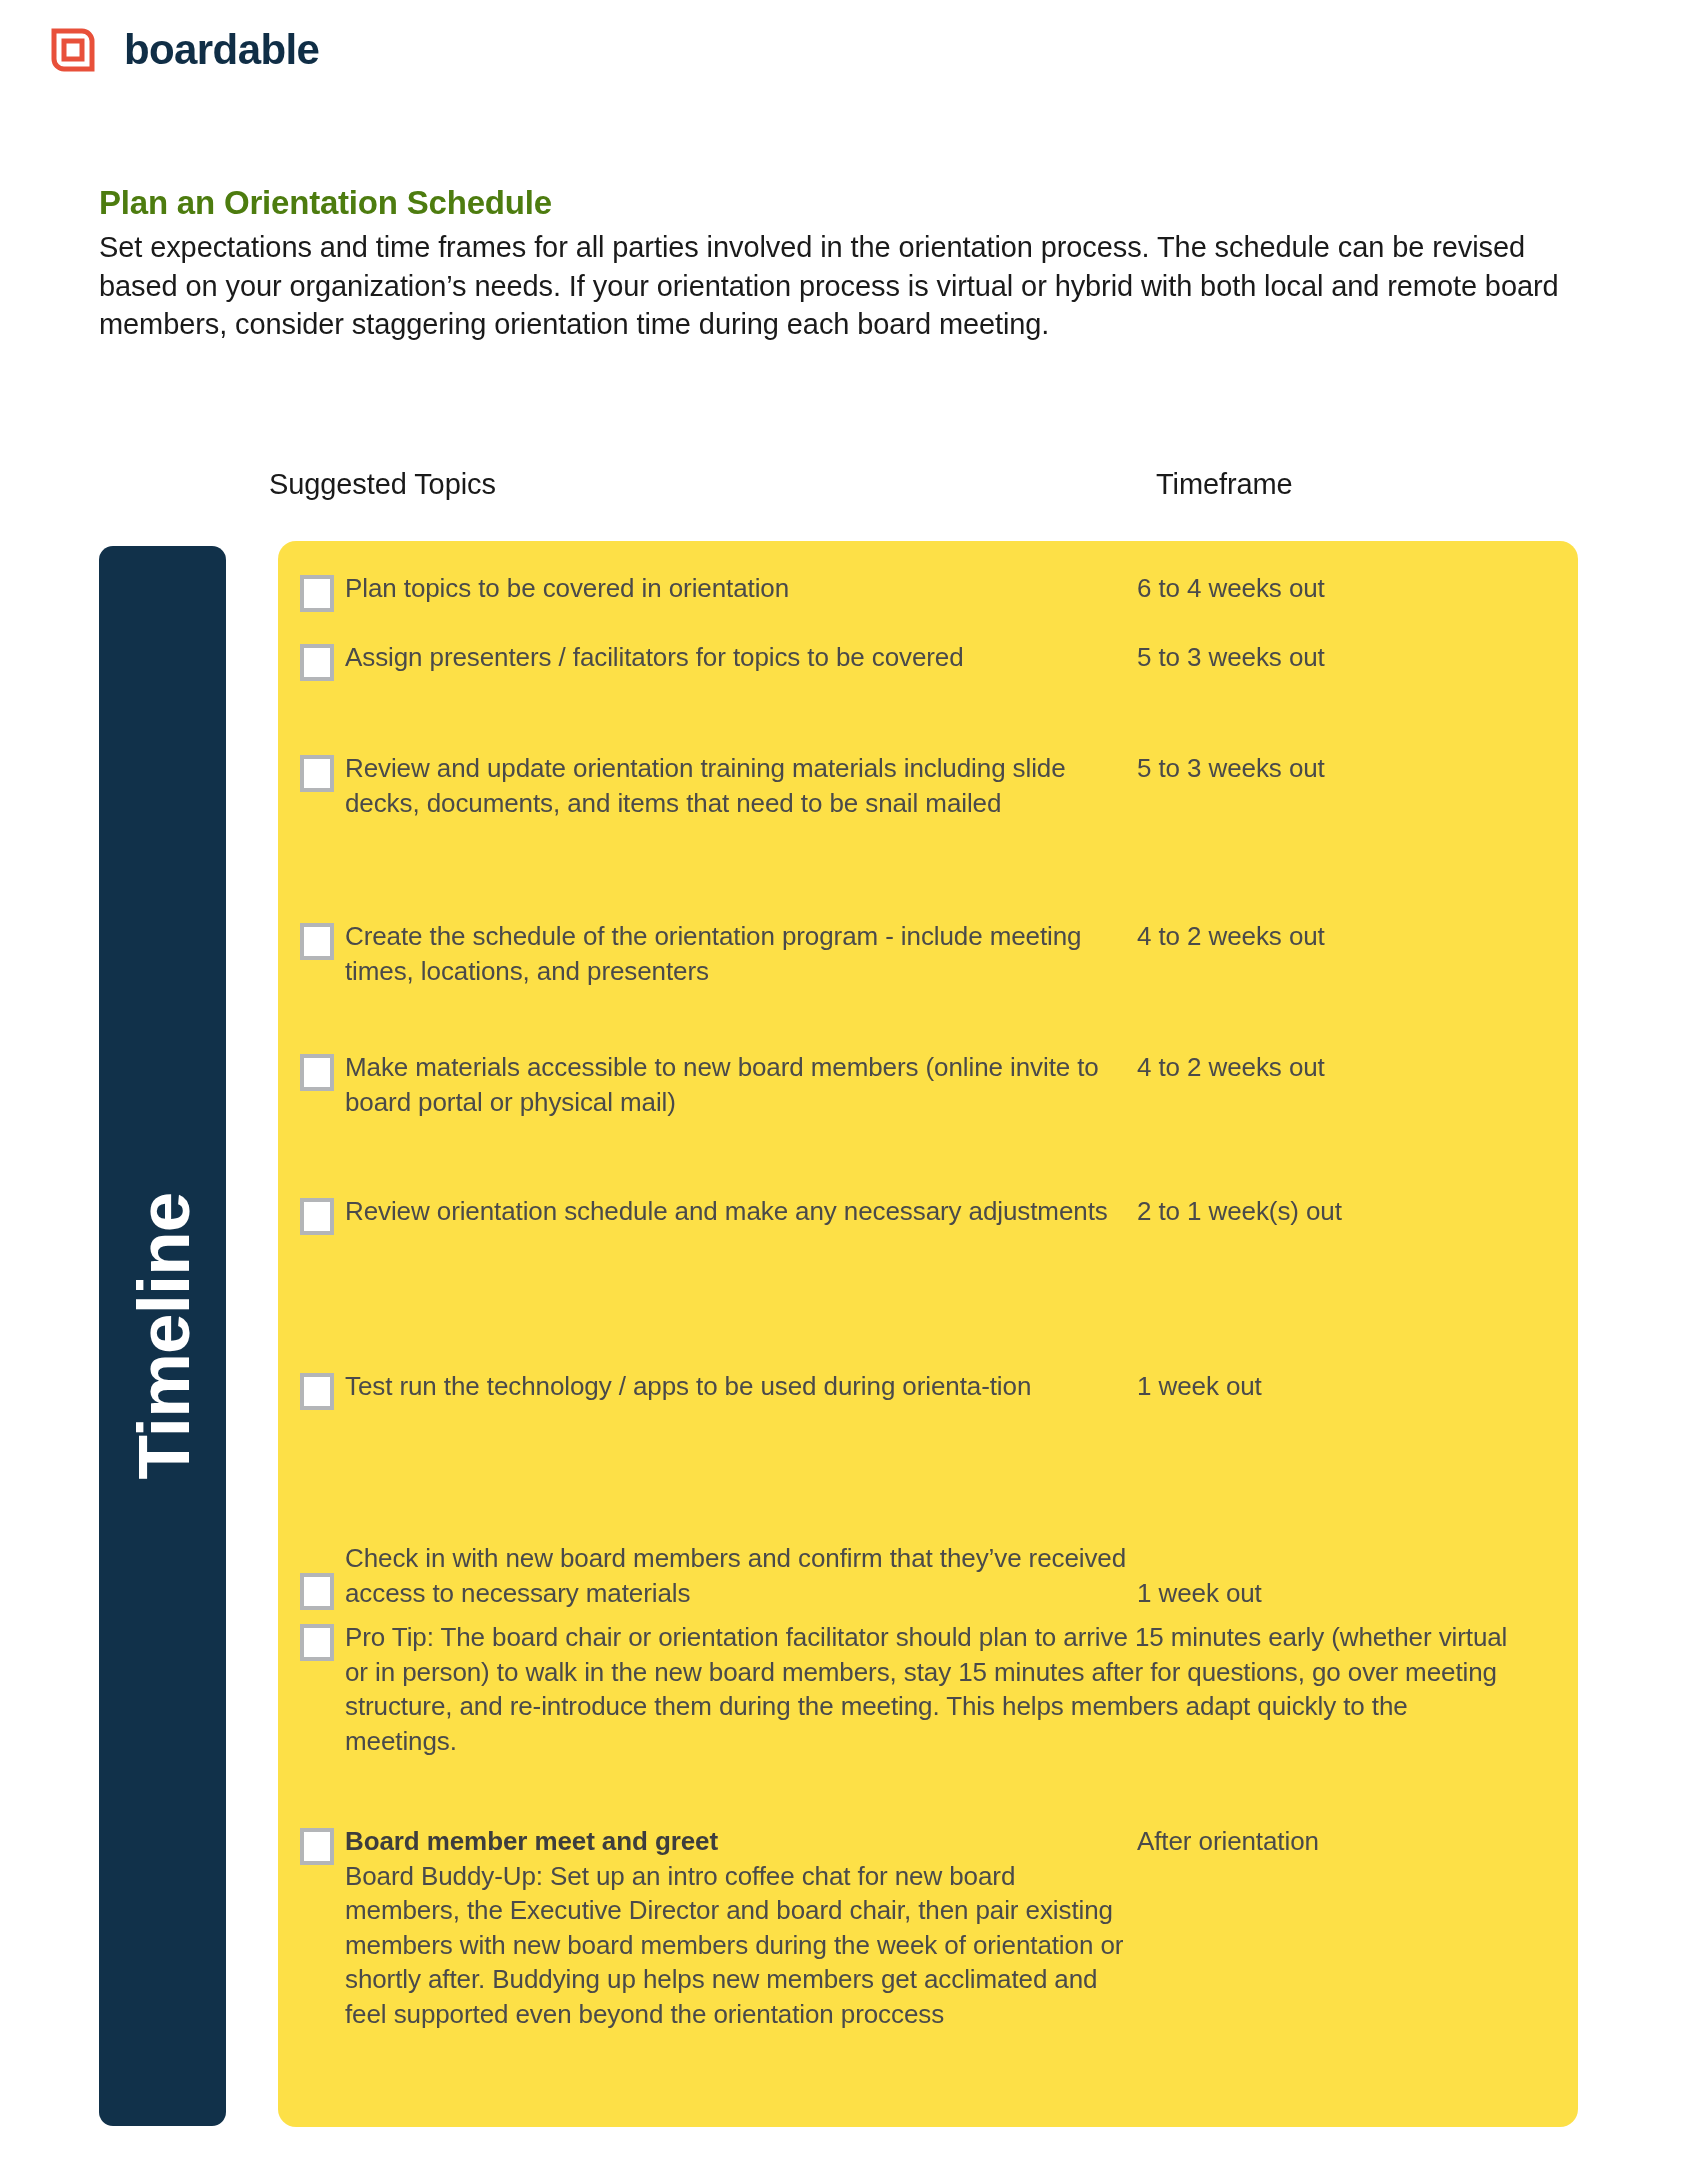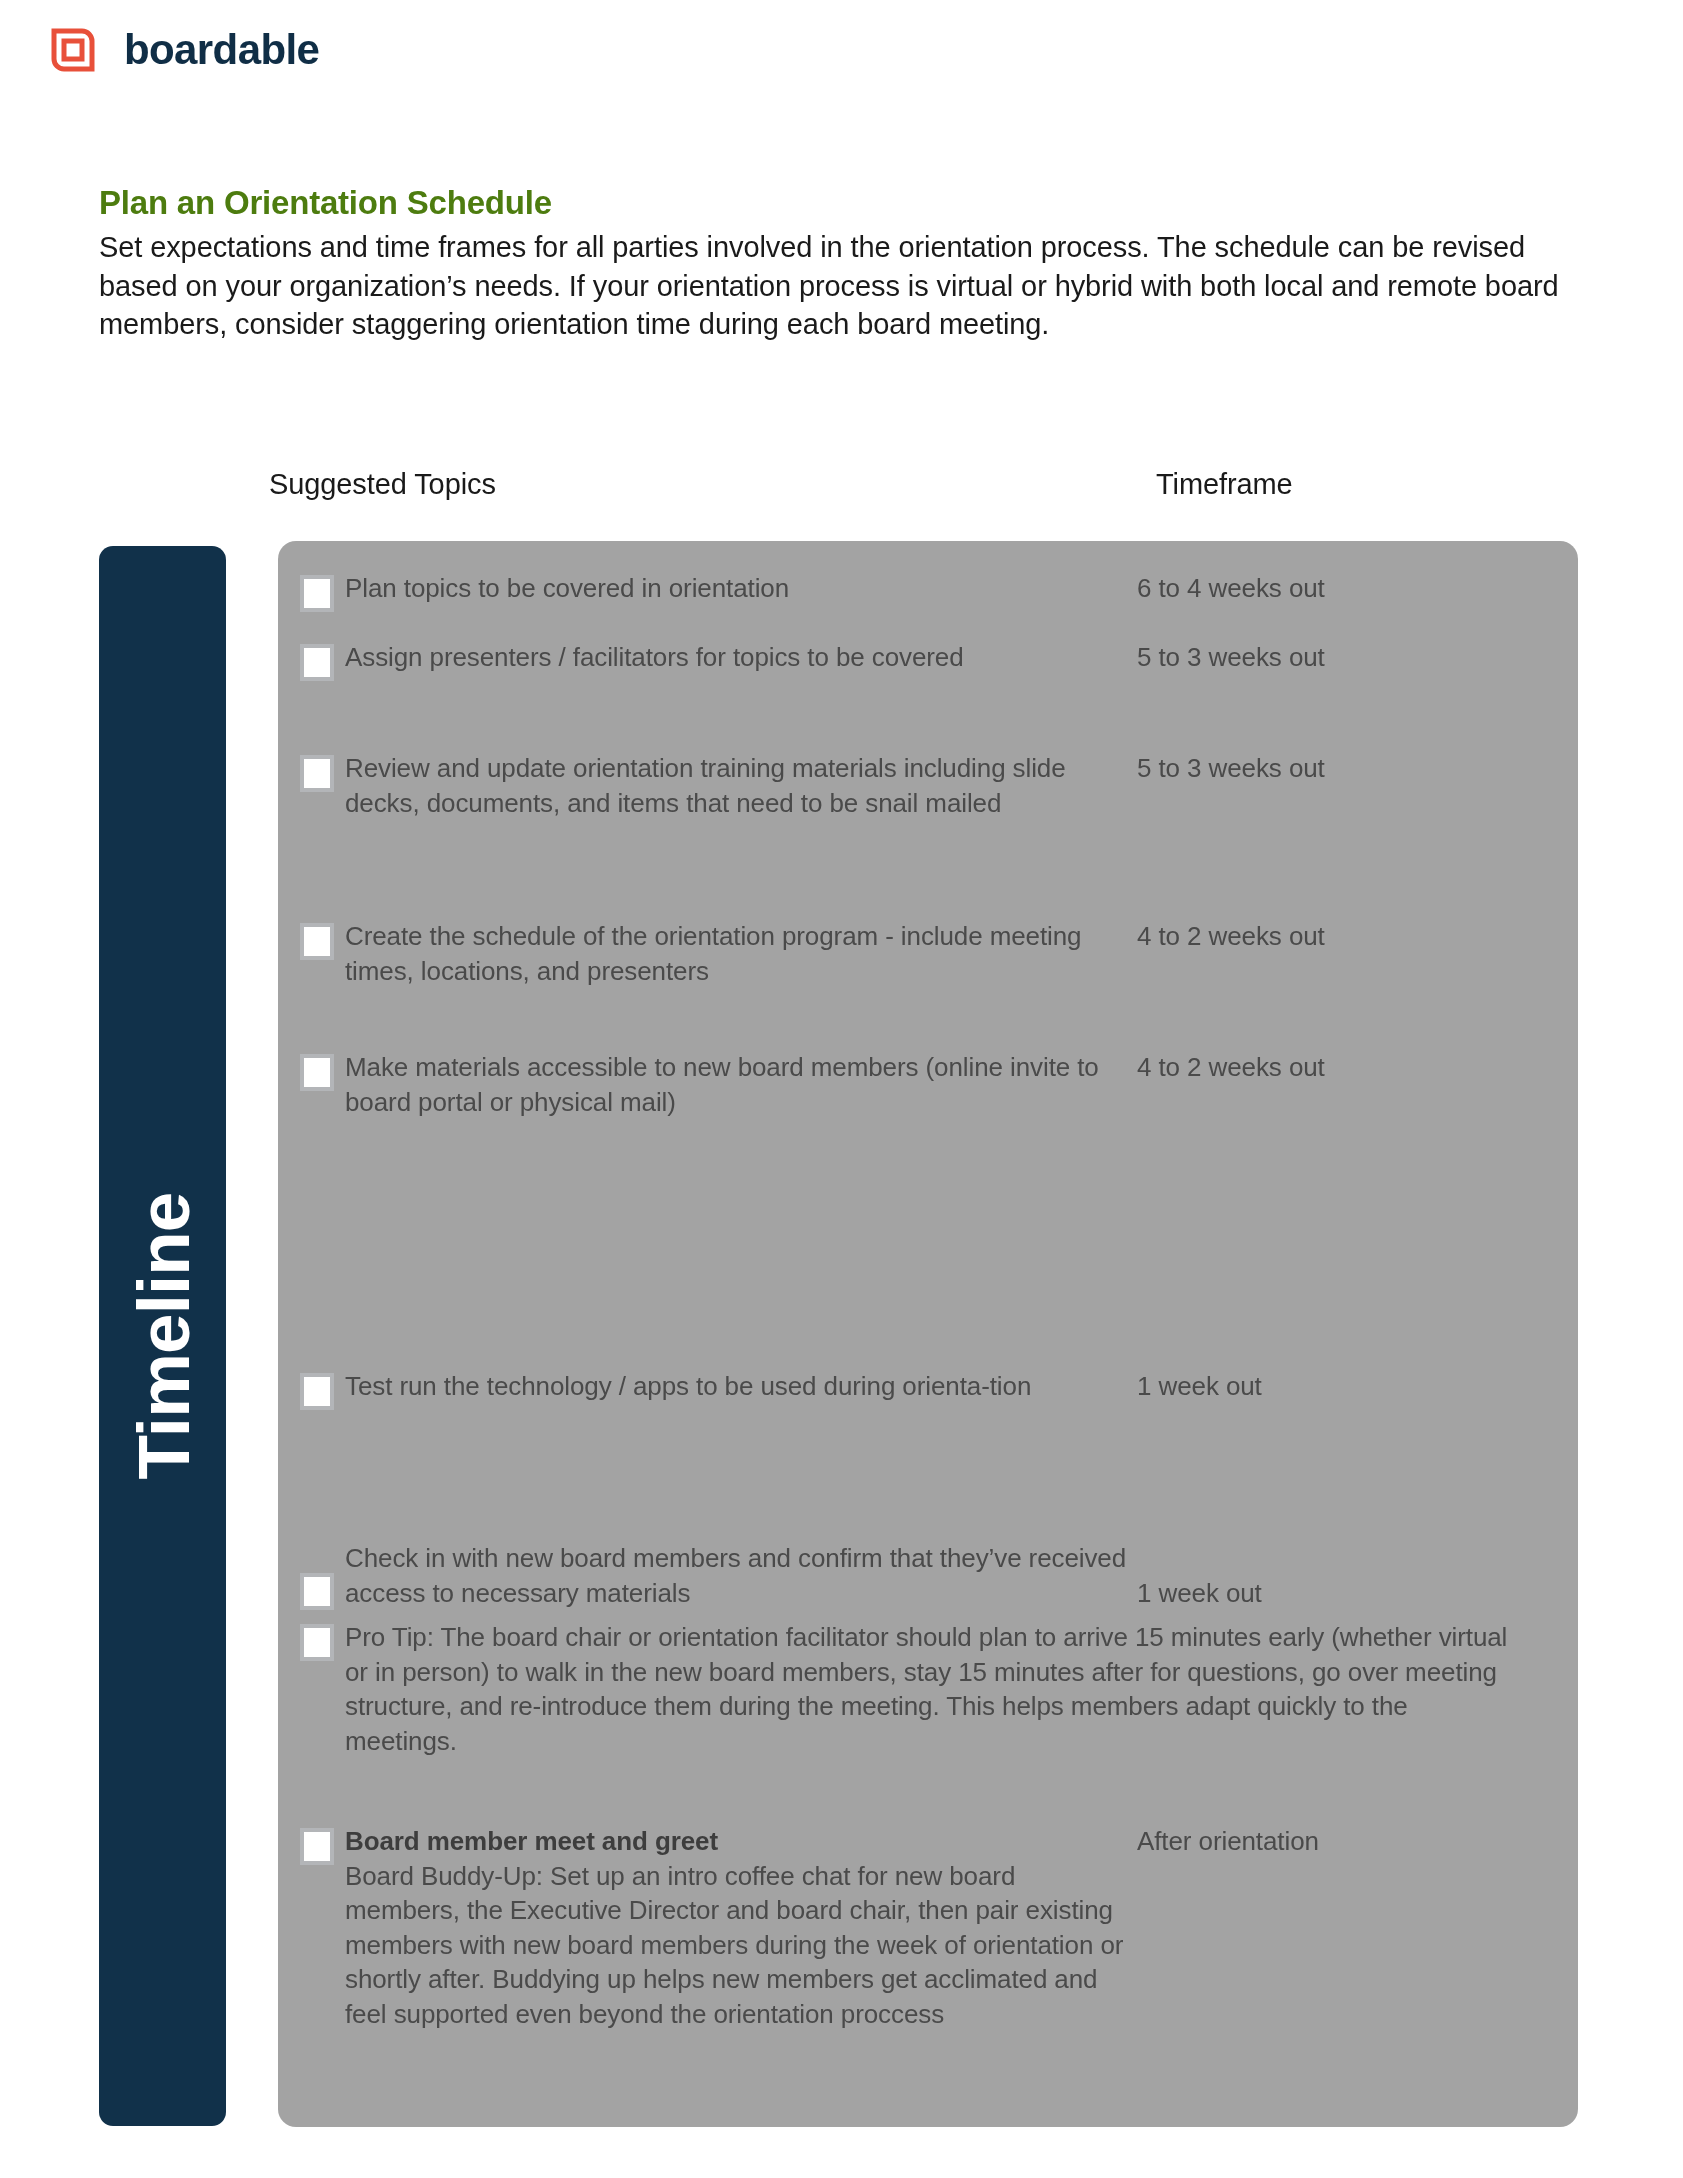--- a/index.html
+++ b/index.html
@@ -104,21 +104,21 @@
     line-height: 1;
   }
 
   
   .panel {
     position: absolute;
     left: 278px;
     top: 541px;
     width: 1300px;
     height: 1586px;
-    background: #a3a3a3;
+    background: #fde047;
     border-radius: 18px;
     box-sizing: border-box;
     padding: 0;
   }
 
   .row {
     position: absolute;
     left: 0;
     width: 100%;
     display: flex;
@@ -231,20 +231,29 @@
     </div>
     <div class="row" style="top: 509px;">
       <div class="cb-cell">
         <span class="checkbox"></span>
       </div>
       <div class="task-cell">
         <span class="task-body">Make materials accessible to new board members (online invite to board portal or physical mail)</span>
       </div>
       <div class="time-cell">4 to 2 weeks out</div>
     </div>
+    <div class="row" style="top: 653px;">
+      <div class="cb-cell">
+        <span class="checkbox"></span>
+      </div>
+      <div class="task-cell">
+        <span class="task-body">Review orientation schedule and make any necessary adjustments</span>
+      </div>
+      <div class="time-cell">2 to 1 week(s) out</div>
+    </div>
     <div class="row" style="top: 828px;">
       <div class="cb-cell">
         <span class="checkbox"></span>
       </div>
       <div class="task-cell">
         <span class="task-body">Test run the technology / apps to be used during orienta-tion</span>
       </div>
       <div class="time-cell">1 week out</div>
     </div>
     <div class="row" style="top: 1000px; align-items: flex-end;">

